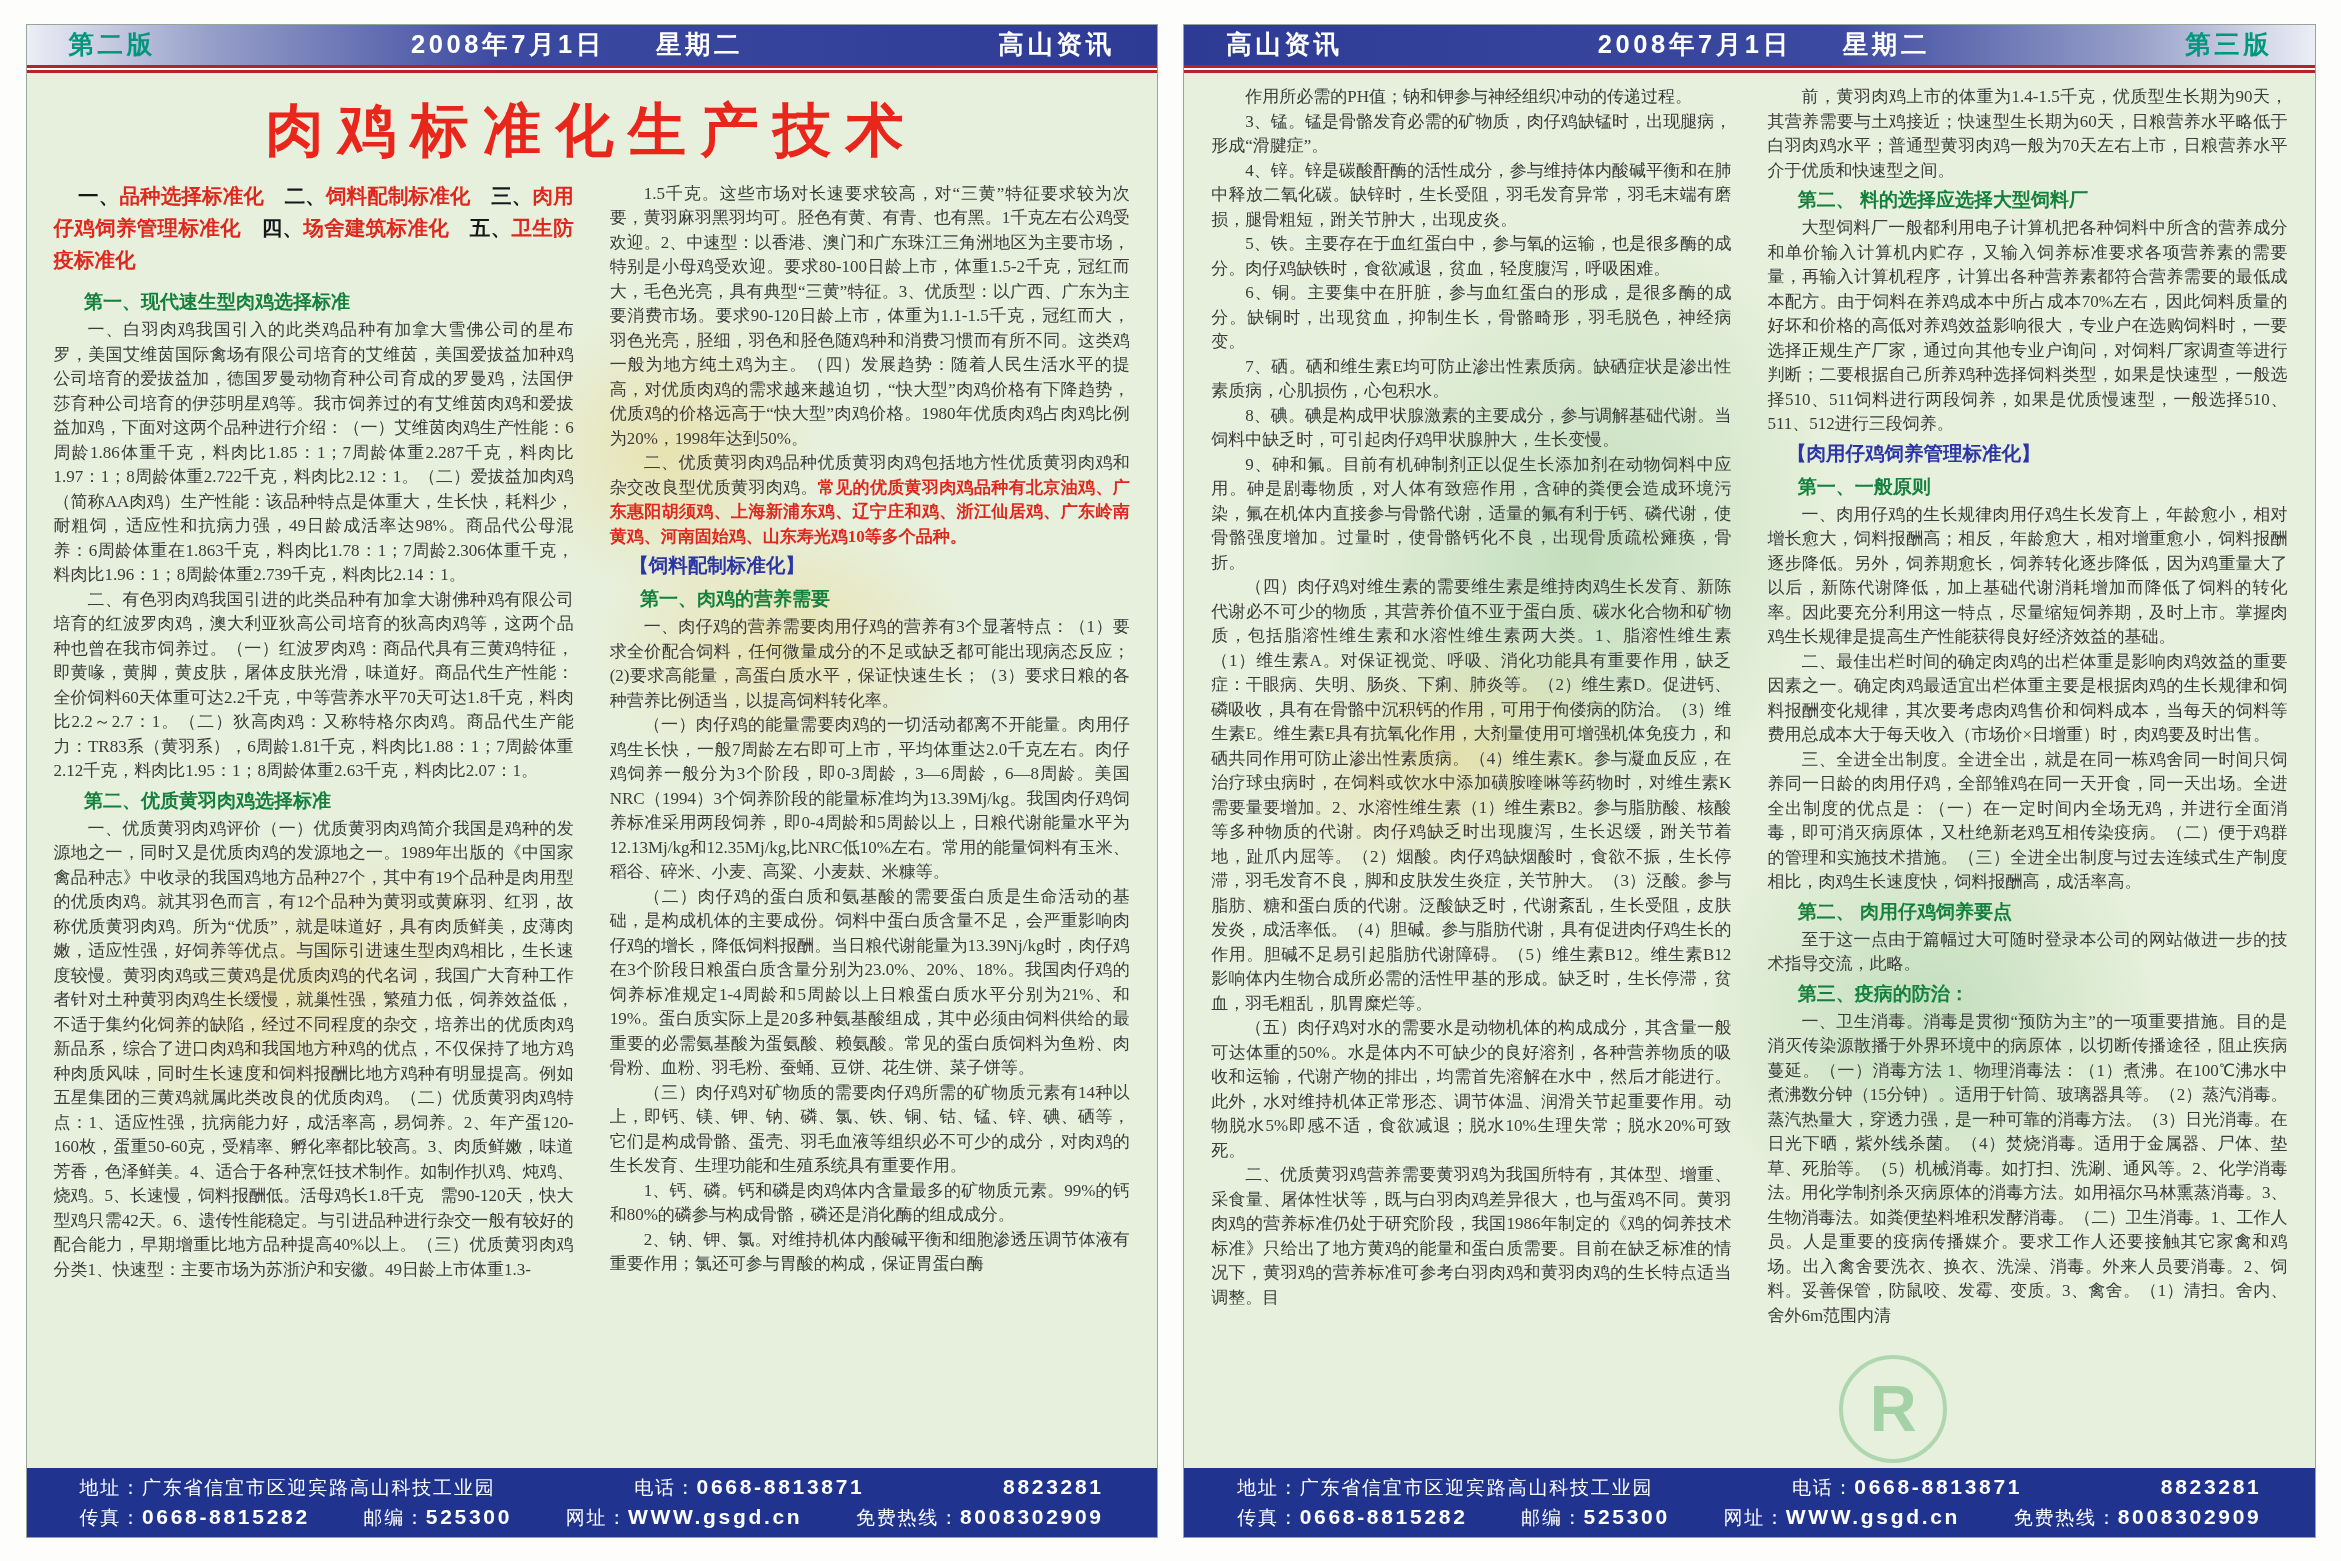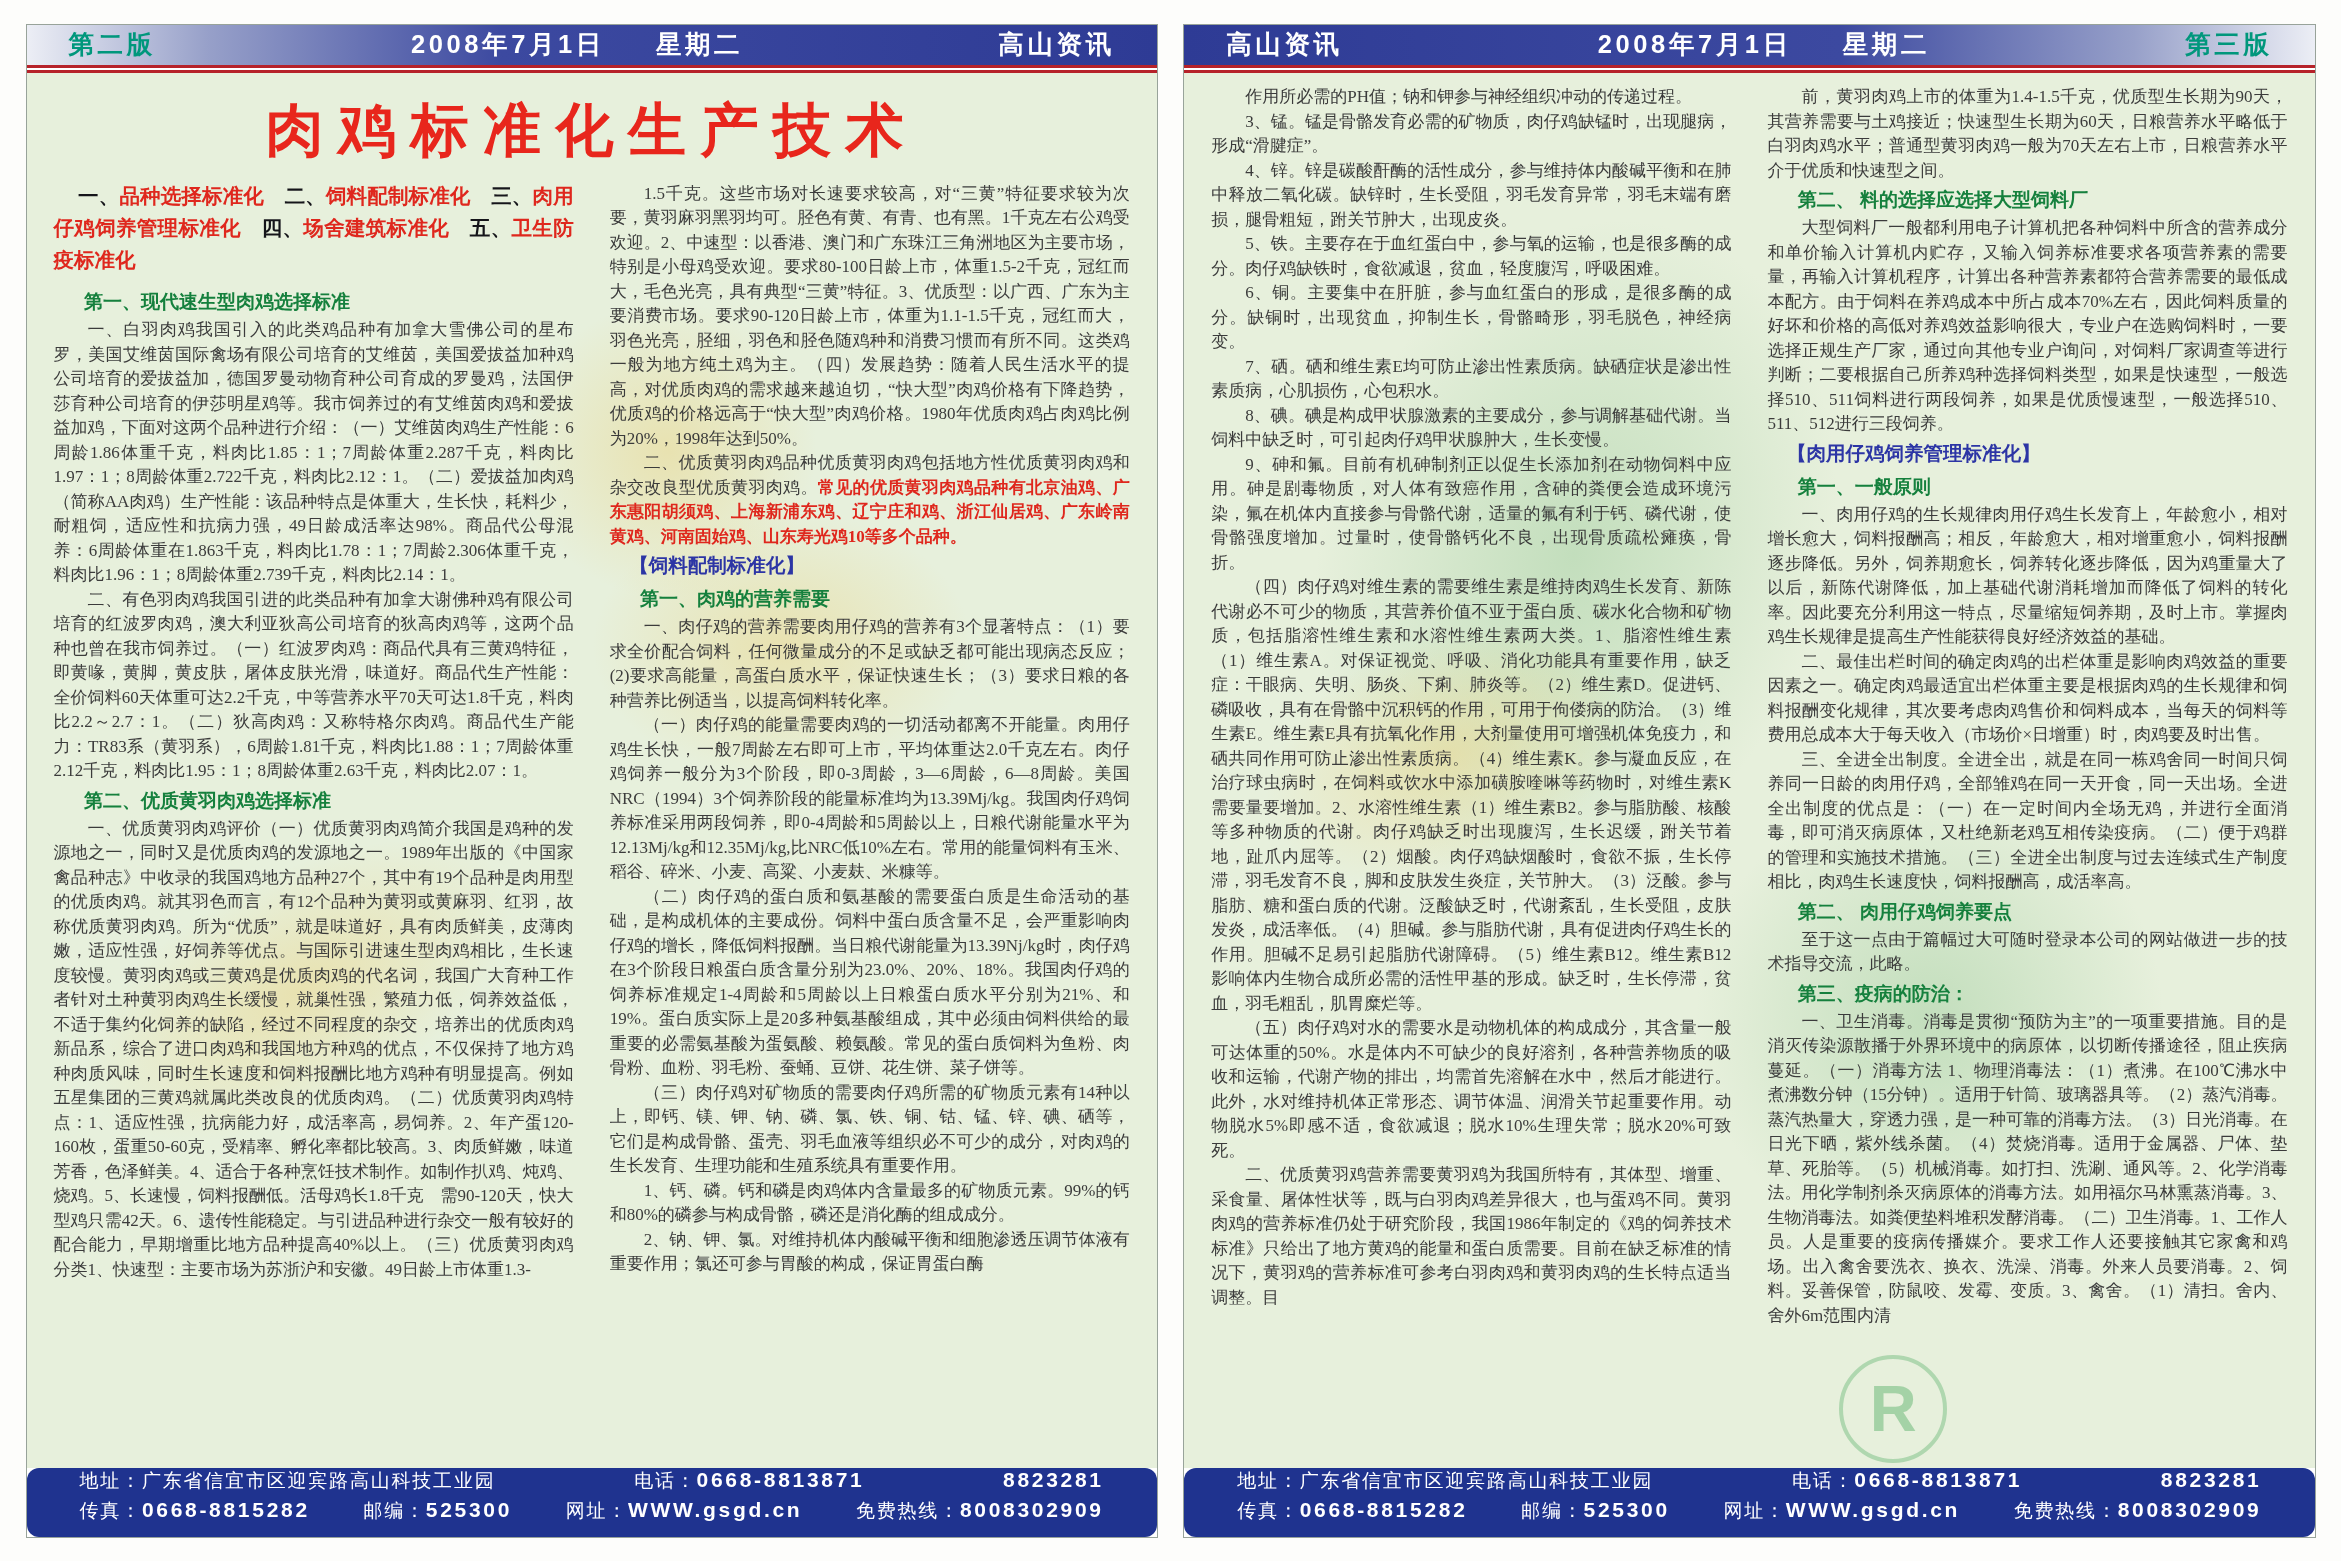--- a/index.html
+++ b/index.html
@@ -28,21 +28,21 @@
   .blk.h1{font-family:"Liberation Sans",sans-serif;font-weight:bold;font-size:19.5px;line-height:33px;
           color:#2c35a5;text-indent:1em;}
   .blk.h2{font-family:"Liberation Sans",sans-serif;font-weight:bold;font-size:19px;line-height:33px;
           color:#a92c90;text-indent:1.6em;}
   .c-k{color:inherit;}
   .c-r{color:#df271d;}
   .c-rb{color:#df271d;font-weight:bold;}
   .c-b{color:#2c35a5;}
   .c-m{color:#15803d;}
   .pfooter{height:69px;background:#1f338f;color:#ffffff;display:flex;flex-direction:column;
-           gap:3.6px;padding:0 53px;font-size:19px;letter-spacing:1.8px;border-radius:12px;}
+           justify-content:center;gap:3.6px;padding:0 53px;font-size:19px;letter-spacing:1.8px;}
   .frow{display:flex;justify-content:space-between;align-items:baseline;}
   .fval{font-weight:bold;font-size:21px;letter-spacing:2.7px;}
   .fseg{white-space:nowrap;}
   
   .wm{position:absolute;pointer-events:none;z-index:1;}
   .wm-y{background:radial-gradient(ellipse at center,rgba(233,214,140,.55) 0%,rgba(233,214,140,0) 70%);}
   .wm-g{background:radial-gradient(ellipse at center,rgba(150,200,150,.45) 0%,rgba(150,200,150,0) 70%);}
   .wm-r{border:4.5px solid rgba(120,190,130,.5);border-radius:50%;color:rgba(120,190,130,.6);
         font-size:65px;font-weight:bold;text-align:center;font-family:"Liberation Sans",sans-serif;
         display:flex;align-items:center;justify-content:center;background:none;}

